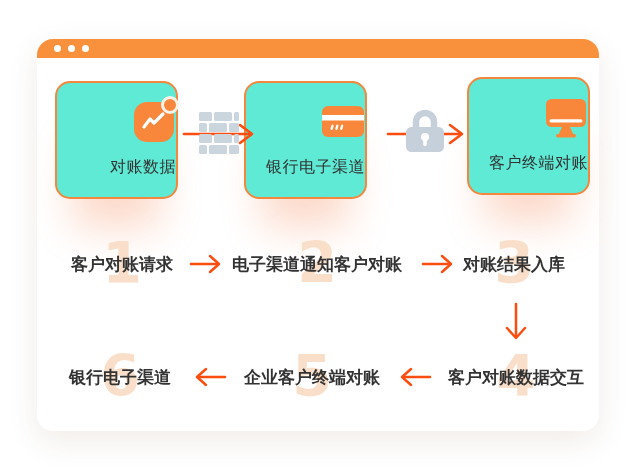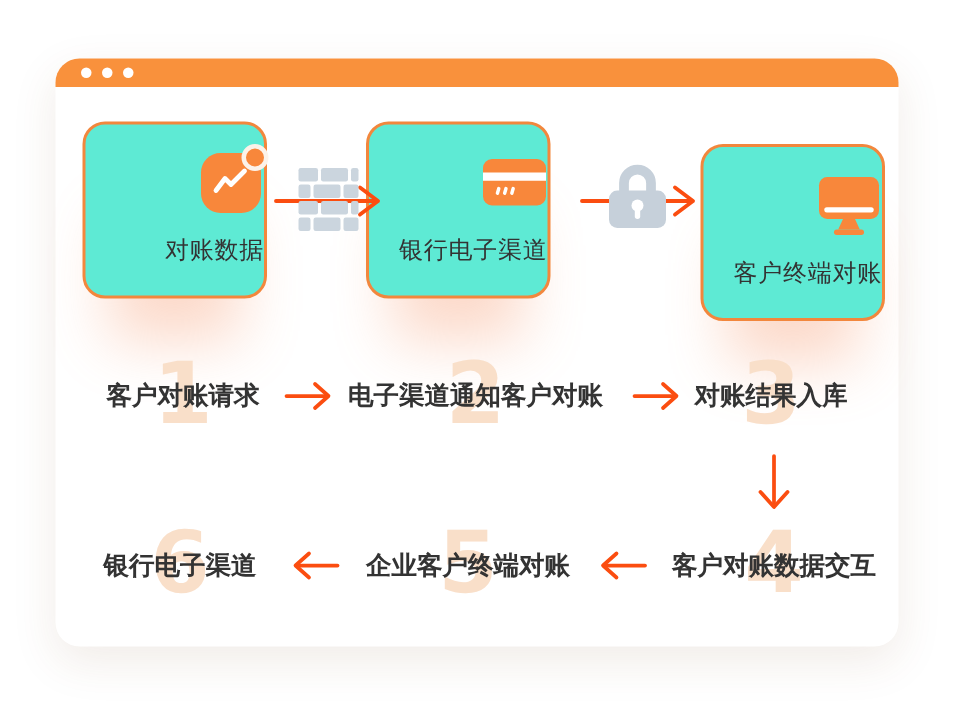--- a/index.html
+++ b/index.html
@@ -66,21 +66,21 @@
         <g fill="#ffffff">
           <rect x="10" y="19.5" width="2.3" height="5.5" rx="1.1" transform="rotate(16 11 22)"></rect>
           <rect x="14.8" y="19.5" width="2.3" height="5.5" rx="1.1" transform="rotate(16 15.8 22)"></rect>
           <rect x="19.6" y="19.5" width="2.3" height="5.5" rx="1.1" transform="rotate(16 20.6 22)"></rect>
         </g>
       </svg>
     </div>
     <div class="box-label">银行电子渠道</div>
   </div>
 
-  <div class="flow-box" style="left:467px;top:96px;">
+  <div class="flow-box" style="left:467px;top:77px;">
     <div class="icon-wrap">
       <svg width="44" height="40" viewBox="0 0 44 40">
         <rect x="2" y="1" width="40" height="28" rx="5.5" fill="#F8873B"></rect>
         <rect x="5.5" y="21.2" width="33" height="3.4" rx="1.7" fill="#ffffff"></rect>
         <path d="M18,29 h8 l3.2,7 h-14.4 z" fill="#F8873B"></path>
         <rect x="12" y="36" width="20" height="3.6" rx="1.8" fill="#F8873B"></rect>
       </svg>
     </div>
     <div class="box-label">客户终端对账</div>
   </div>

